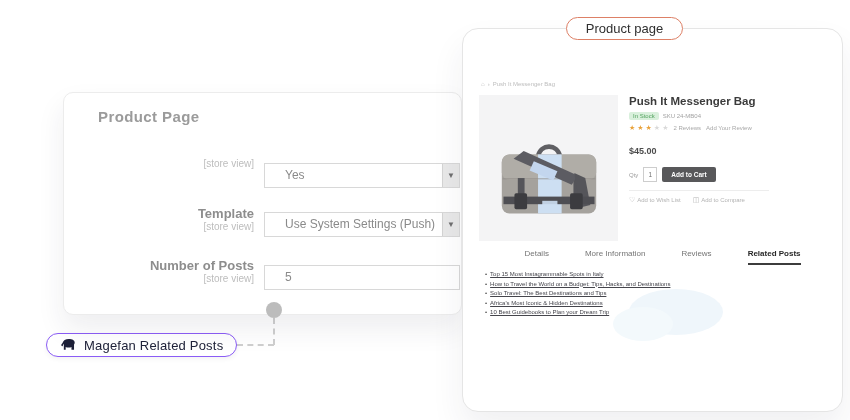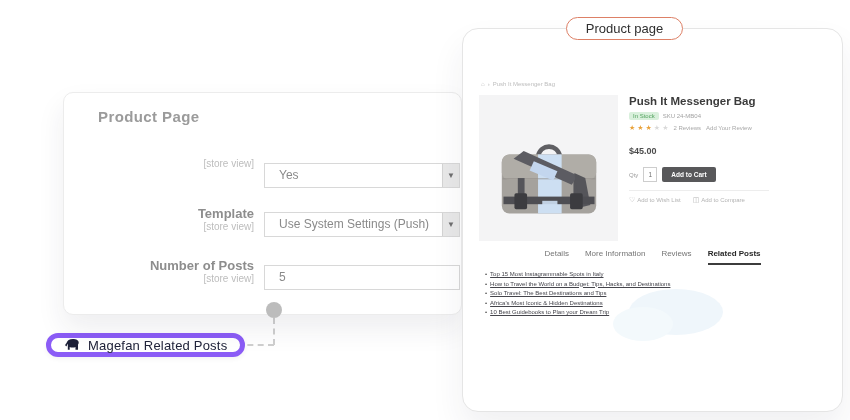--- a/index.html
+++ b/index.html
@@ -10,34 +10,34 @@
   .settings-card { position:absolute; left:63px; top:92px; width:399px; height:223px;
     background:#fff; border:1px solid #ececec; border-radius:10px;
     box-shadow:0 14px 28px rgba(40,40,60,.08); z-index:1; }
   .settings-title { position:absolute; left:34px; top:15px; font-size:15px; font-weight:700;
     color:#9b9b9b; letter-spacing:.4px; }
   .field-row { position:absolute; left:0; width:100%; }
   .field-label { position:absolute; left:0; width:190px; text-align:right; }
   .field-label .main { display:block; font-size:13px; font-weight:700; color:#8d8d8d; line-height:14px; }
   .field-label .scope { display:block; font-size:10px; color:#bdbdbd; line-height:12px; }
   .field-control { position:absolute; left:200px; width:196px; height:25px; border:1px solid #d8d8d8;
-    background:#fff; font-size:12px; color:#8a8a8a; line-height:23px; padding-left:14px; }
+    background:#fff; font-size:12px; color:#8a8a8a; line-height:23px; padding-left:20px; }
   .select-caret { position:absolute; right:0; top:0; bottom:0; width:17px; background:#e8e8e8;
     border-left:1px solid #d4d4d4; color:#6f6f6f; font-size:8px; text-align:center; line-height:23px; }
 
   
   .connector-dot { position:absolute; left:266px; top:302px; width:16px; height:16px;
     border-radius:50%; background:#bcbcbc; z-index:2; }
   .connector-v { position:absolute; left:273px; top:318px; height:27px; width:0;
     border-left:2px dashed #cfcfcf; }
   .connector-h { position:absolute; left:237px; top:344px; width:37px; height:0;
     border-top:2px dashed #cfcfcf; }
 
   
-  .magefan-pill { position:absolute; left:46px; top:333px; height:24px; border:5px solid #8b5cf6;
+  .magefan-pill { position:absolute; left:46px; top:333px; height:24px; border:1px solid #8b5cf6;
     border-radius:13px; background:#fff; display:flex; align-items:center; gap:7px;
     padding:0 13px; box-shadow:0 2px 5px rgba(0,0,0,.05); }
   .magefan-pill span { font-size:13px; color:#20233a; font-weight:500; letter-spacing:.2px; }
   .magefan-pill svg { width:17px; height:14px; fill:#1d2038; }
 
   
   .product-card { position:absolute; left:462px; top:28px; width:381px; height:384px;
     background:#fff; border:1px solid #e5e5e5; border-radius:16px;
     box-shadow:0 18px 34px rgba(40,40,70,.07); z-index:2; overflow:hidden; }
   .product-pill { position:absolute; left:566px; top:17px; width:117px; height:23px;
@@ -65,21 +65,21 @@
   .qty-box { width:14px; height:15px; border:1px solid #cdcdcd; font-size:6.5px; color:#6e6e6e;
     text-align:center; line-height:14px; background:#fff; }
   .atc-btn { height:15px; padding:0 9px; background:#58585a; border:none; border-radius:2px;
     color:#fff; font-size:6.5px; font-weight:700; font-family:inherit; }
   .divider { margin-top:8px; width:140px; border-top:1px solid #ededed; }
   .links-row { margin-top:5px; display:flex; gap:12px; font-size:6px; color:#b3b3b3; align-items:center; }
   .links-row .ic { font-size:7px; margin-right:2px; }
 
   .tabs { position:absolute; left:0; right:0; top:220px; display:flex; justify-content:center;
     gap:16px; font-size:8px; color:#757575; }
-  .tab { padding-bottom:5px; cursor:default; }
+  .tab { padding-bottom:5px; cursor:default;margin-left:20px; }
   .tab.active { color:#282828; font-weight:700; border-bottom:2px solid #3c3c3c; }
 
   .posts { position:absolute; left:22px; top:242px; list-style:none; z-index:1; }
   .posts li { margin-bottom:3.5px; display:flex; align-items:center; }
   .posts .bullet { font-size:6px; color:#4a4a4a; margin-right:3px; }
   .post-link { font-size:6px; color:#45454c; text-decoration:underline; }
 
   .blob { position:absolute; left:166px; top:260px; width:94px; height:46px; background:#eff6fb;
     border-radius:50%; z-index:0; }
   .blob2 { position:absolute; left:150px; top:278px; width:60px; height:34px; background:#f3f9fc;

